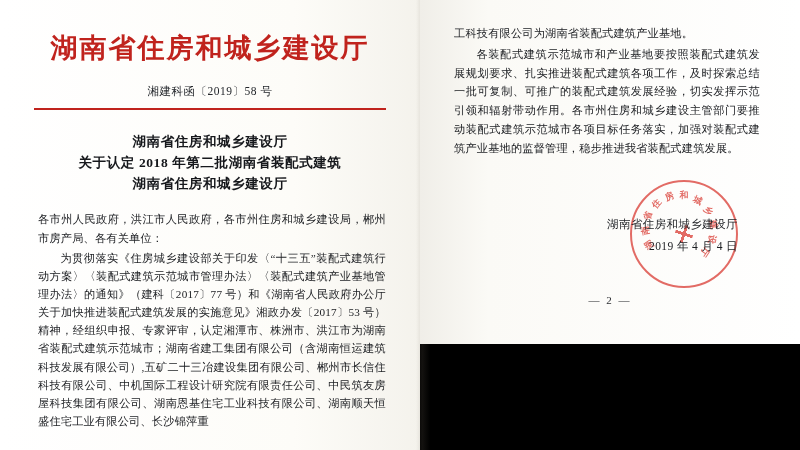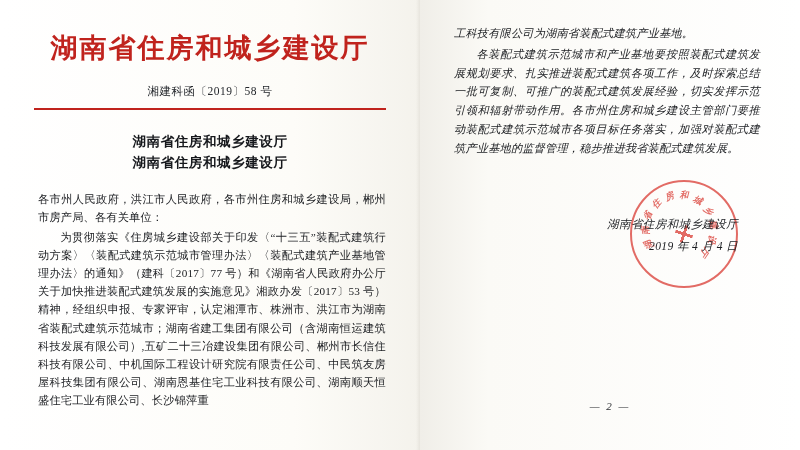--- a/index.html
+++ b/index.html
@@ -27,24 +27,23 @@
     background: #fdfcf9;
   }
   .sheet-left {
     width: 420px;
     height: 450px;
     padding: 18px 34px 10px 34px;
     background: linear-gradient(90deg, #ffffff 0%, #fdfcf8 70%, #f4f2ec 100%);
   }
   .sheet-right {
     width: 380px;
-    height: 450px;
+    height: 344px;
     padding: 24px 40px 10px 34px;
     background: linear-gradient(90deg, #f0eee8 0%, #fbfaf6 18%, #ffffff 100%);
-    font-style: italic;
   }
   .gutter-shadow {
     position: absolute;
     left: 416px;
     top: 0;
     width: 14px;
     height: 450px;
     background: linear-gradient(90deg, rgba(0,0,0,0.00) 0%, rgba(120,110,95,0.16) 45%, rgba(0,0,0,0.00) 100%);
     pointer-events: none;
   }
@@ -191,20 +190,21 @@
     <div class="masthead">
       <div class="masthead-title">湖南省住房和城乡建设厅</div>
     </div>
 
     <div class="doc-number">湘建科函〔2019〕58 号</div>
 
     <div class="red-rule"></div>
 
     <div class="doc-heading">
       <div>湖南省住房和城乡建设厅</div>
+      <div>关于认定 2018 年第二批湖南省装配式建筑</div>
       <div>湖南省住房和城乡建设厅</div>
     </div>
 
     <div class="body-text">
       <p>各市州人民政府，洪江市人民政府，各市州住房和城乡建设局，郴州市房产局、各有关单位：</p>
       <p class="indent2">为贯彻落实《住房城乡建设部关于印发〈“十三五”装配式建筑行动方案〉〈装配式建筑示范城市管理办法〉〈装配式建筑产业基地管理办法〉的通知》（建科〔2017〕77 号）和《湖南省人民政府办公厅关于加快推进装配式建筑发展的实施意见》湘政办发〔2017〕53 号）精神，经组织申报、专家评审，认定湘潭市、株洲市、洪江市为湖南省装配式建筑示范城市；湖南省建工集团有限公司（含湖南恒运建筑科技发展有限公司）,五矿二十三冶建设集团有限公司、郴州市长信住科技有限公司、中机国际工程设计研究院有限责任公司、中民筑友房屋科技集团有限公司、湖南恩基住宅工业科技有限公司、湖南顺天恒盛住宅工业有限公司、长沙锦萍重</p>
     </div>
   </div>
 
   <div class="gutter-shadow"></div>

